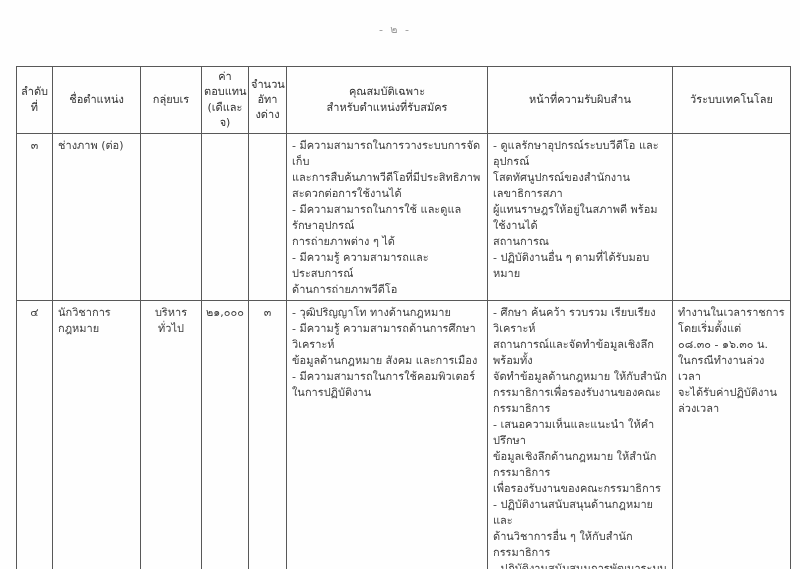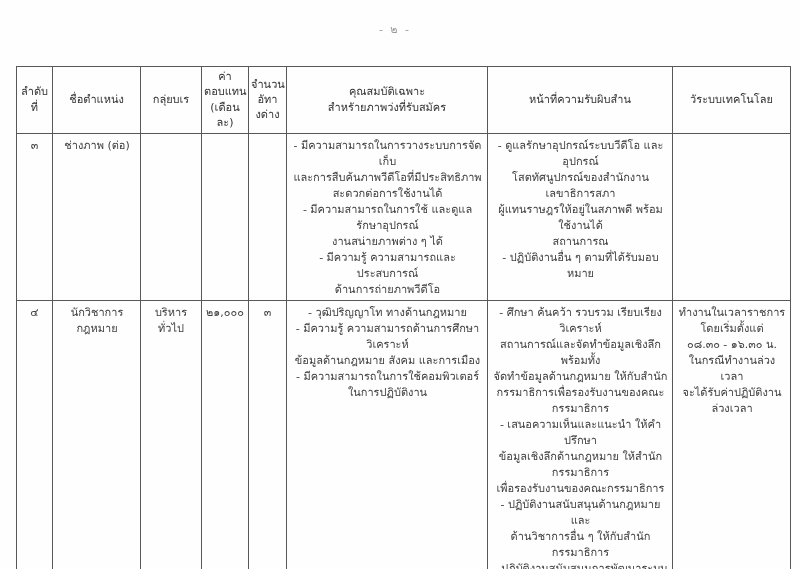--- a/index.html
+++ b/index.html
@@ -46,21 +46,21 @@
   .doc-table th {
     text-align: center;
     vertical-align: middle;
     line-height: 1.4;
     padding: 2px 2px;
     height: 34px;
     color: #333333;
   }
   .doc-table td {
     vertical-align: top;
-    text-align: center;
+    text-align: left;
     line-height: 16px;
     padding: 4px 4px 2px 5px;
     color: #3e3e3e;
   }
   .doc-table td.c-center {
     text-align: center;
     padding-left: 2px;
     padding-right: 2px;
   }
   tr.row-1 { height: 110px; }
@@ -83,41 +83,41 @@
       <col style="width:201px">
       <col style="width:185px">
       <col style="width:118px">
     </colgroup>
     <thead>
       <tr>
         <th>ลำดับที่</th>
         <th>ชื่อตำแหน่ง</th>
         <th>กลุ่ยบเร</th>
         <th>ค่าตอบแทน
-(เดือนละ)</th>
+(เดืและจ)</th>
         <th>จำนวน
 อัทางด่าง</th>
         <th>คุณสมบัติเฉพาะ
-สำหรัายภาพว่งที่รับสมัคร</th>
+สำหรับตำแหน่งที่รับสมัคร</th>
         <th>หน้าที่ความรับผิบสำน</th>
         <th>วัระบบเทคโนโลย</th>
       </tr>
     </thead>
     <tbody>
       <tr class="row-1">
         <td class="c-center">๓</td>
         <td>ช่างภาพ (ต่อ)</td>
         <td class="c-center"></td>
         <td class="c-center"></td>
         <td class="c-center"></td>
         <td>- มีความสามารถในการวางระบบการจัดเก็บ
 และการสืบค้นภาพวีดีโอที่มีประสิทธิภาพ
 สะดวกต่อการใช้งานได้
 - มีความสามารถในการใช้ และดูแลรักษาอุปกรณ์
-งานสน่ายภาพต่าง ๆ ได้
+การถ่ายภาพต่าง ๆ ได้
 - มีความรู้ ความสามารถและประสบการณ์
 ด้านการถ่ายภาพวีดีโอ</td>
         <td>- ดูแลรักษาอุปกรณ์ระบบวีดีโอ และอุปกรณ์
 โสตทัศนูปกรณ์ของสำนักงานเลขาธิการสภา
 ผู้แทนราษฎรให้อยู่ในสภาพดี พร้อมใช้งานได้
 สถานการณ
 - ปฏิบัติงานอื่น ๆ ตามที่ได้รับมอบหมาย</td>
         <td></td>
       </tr>
       <tr class="row-2">

